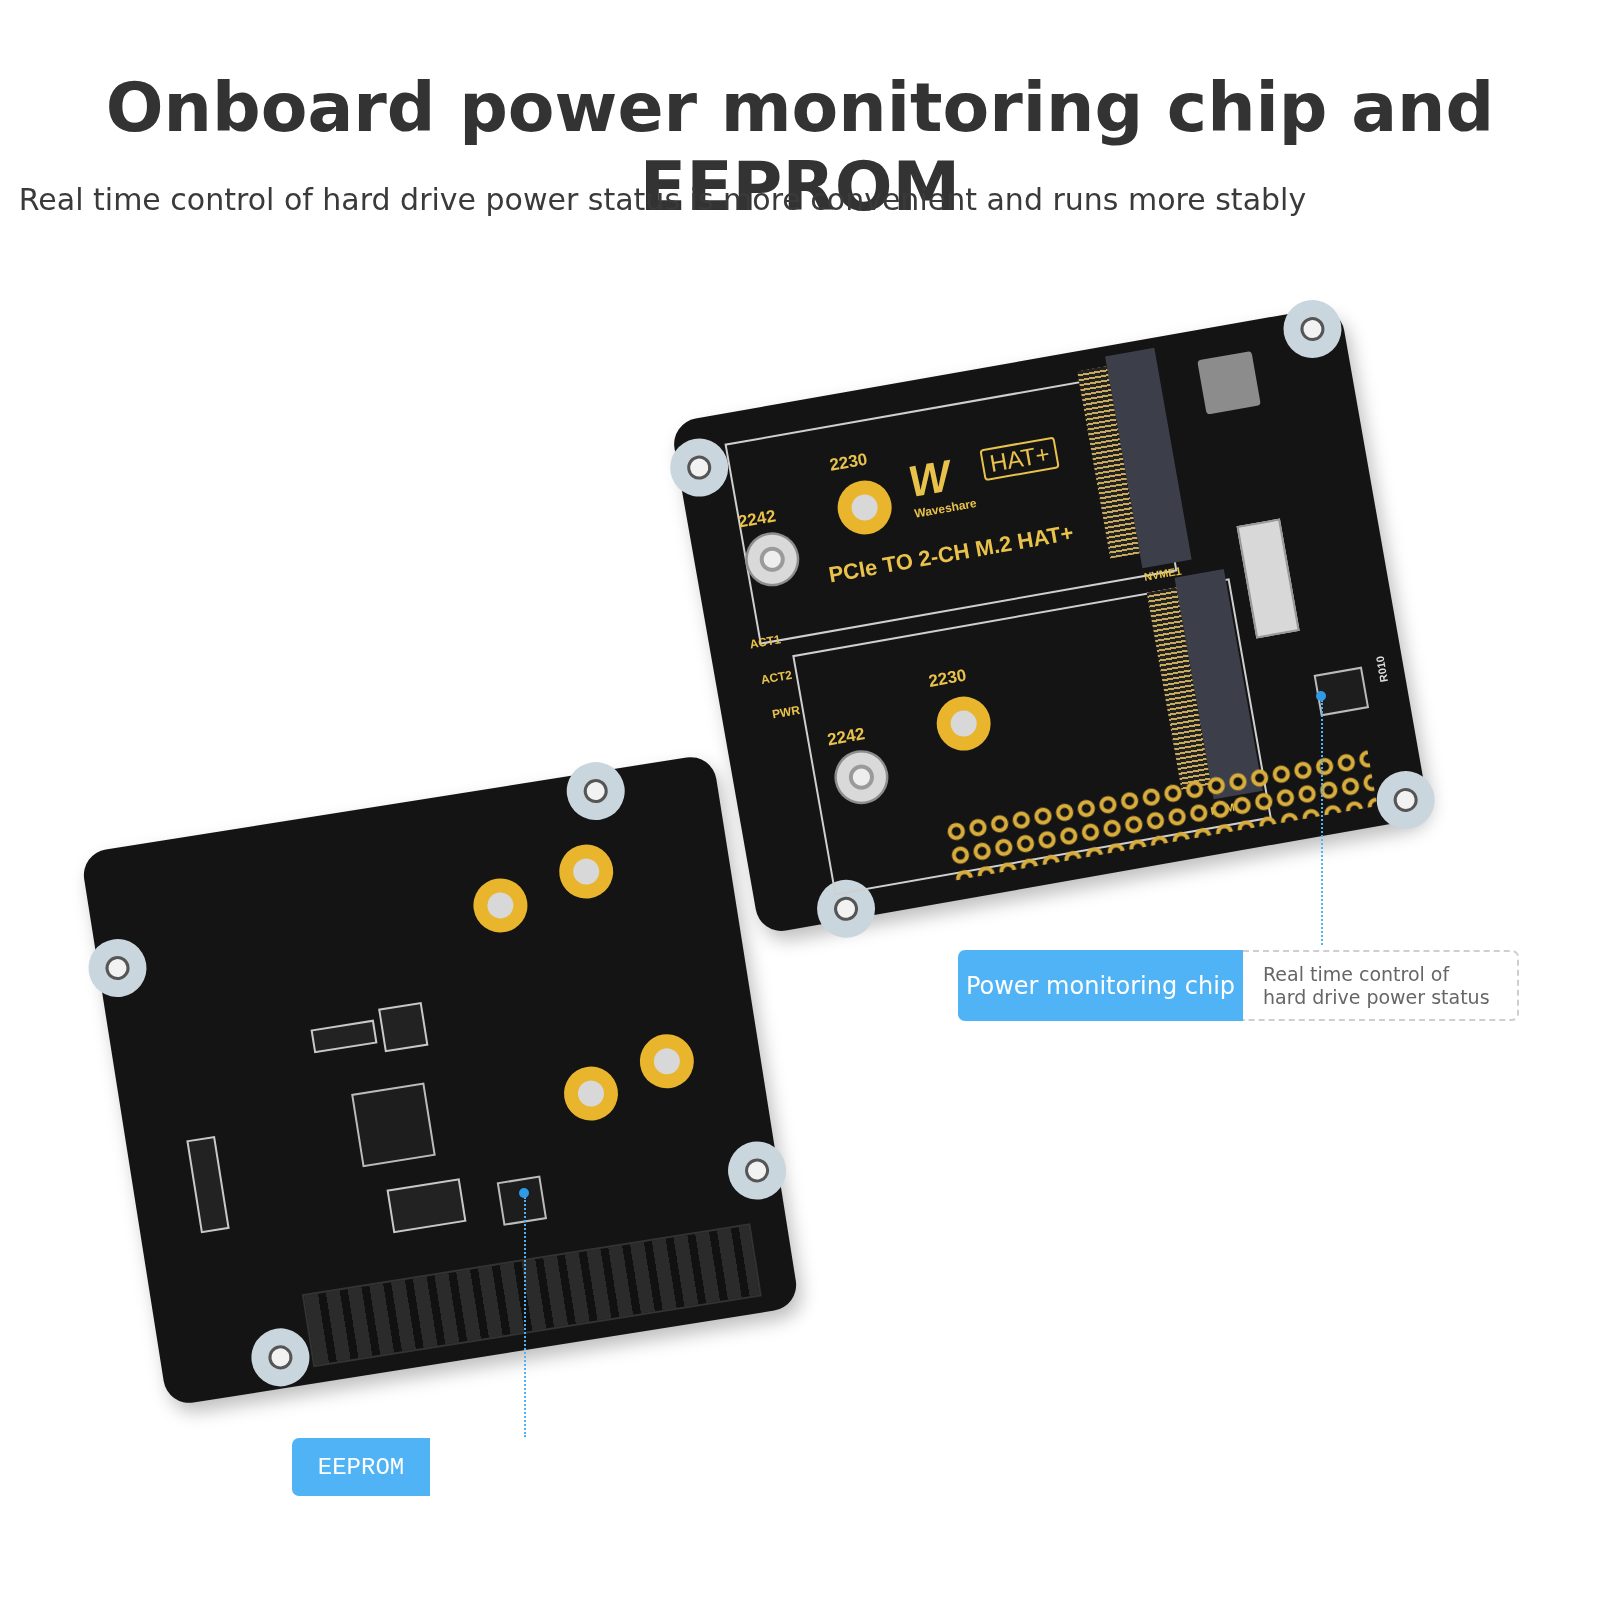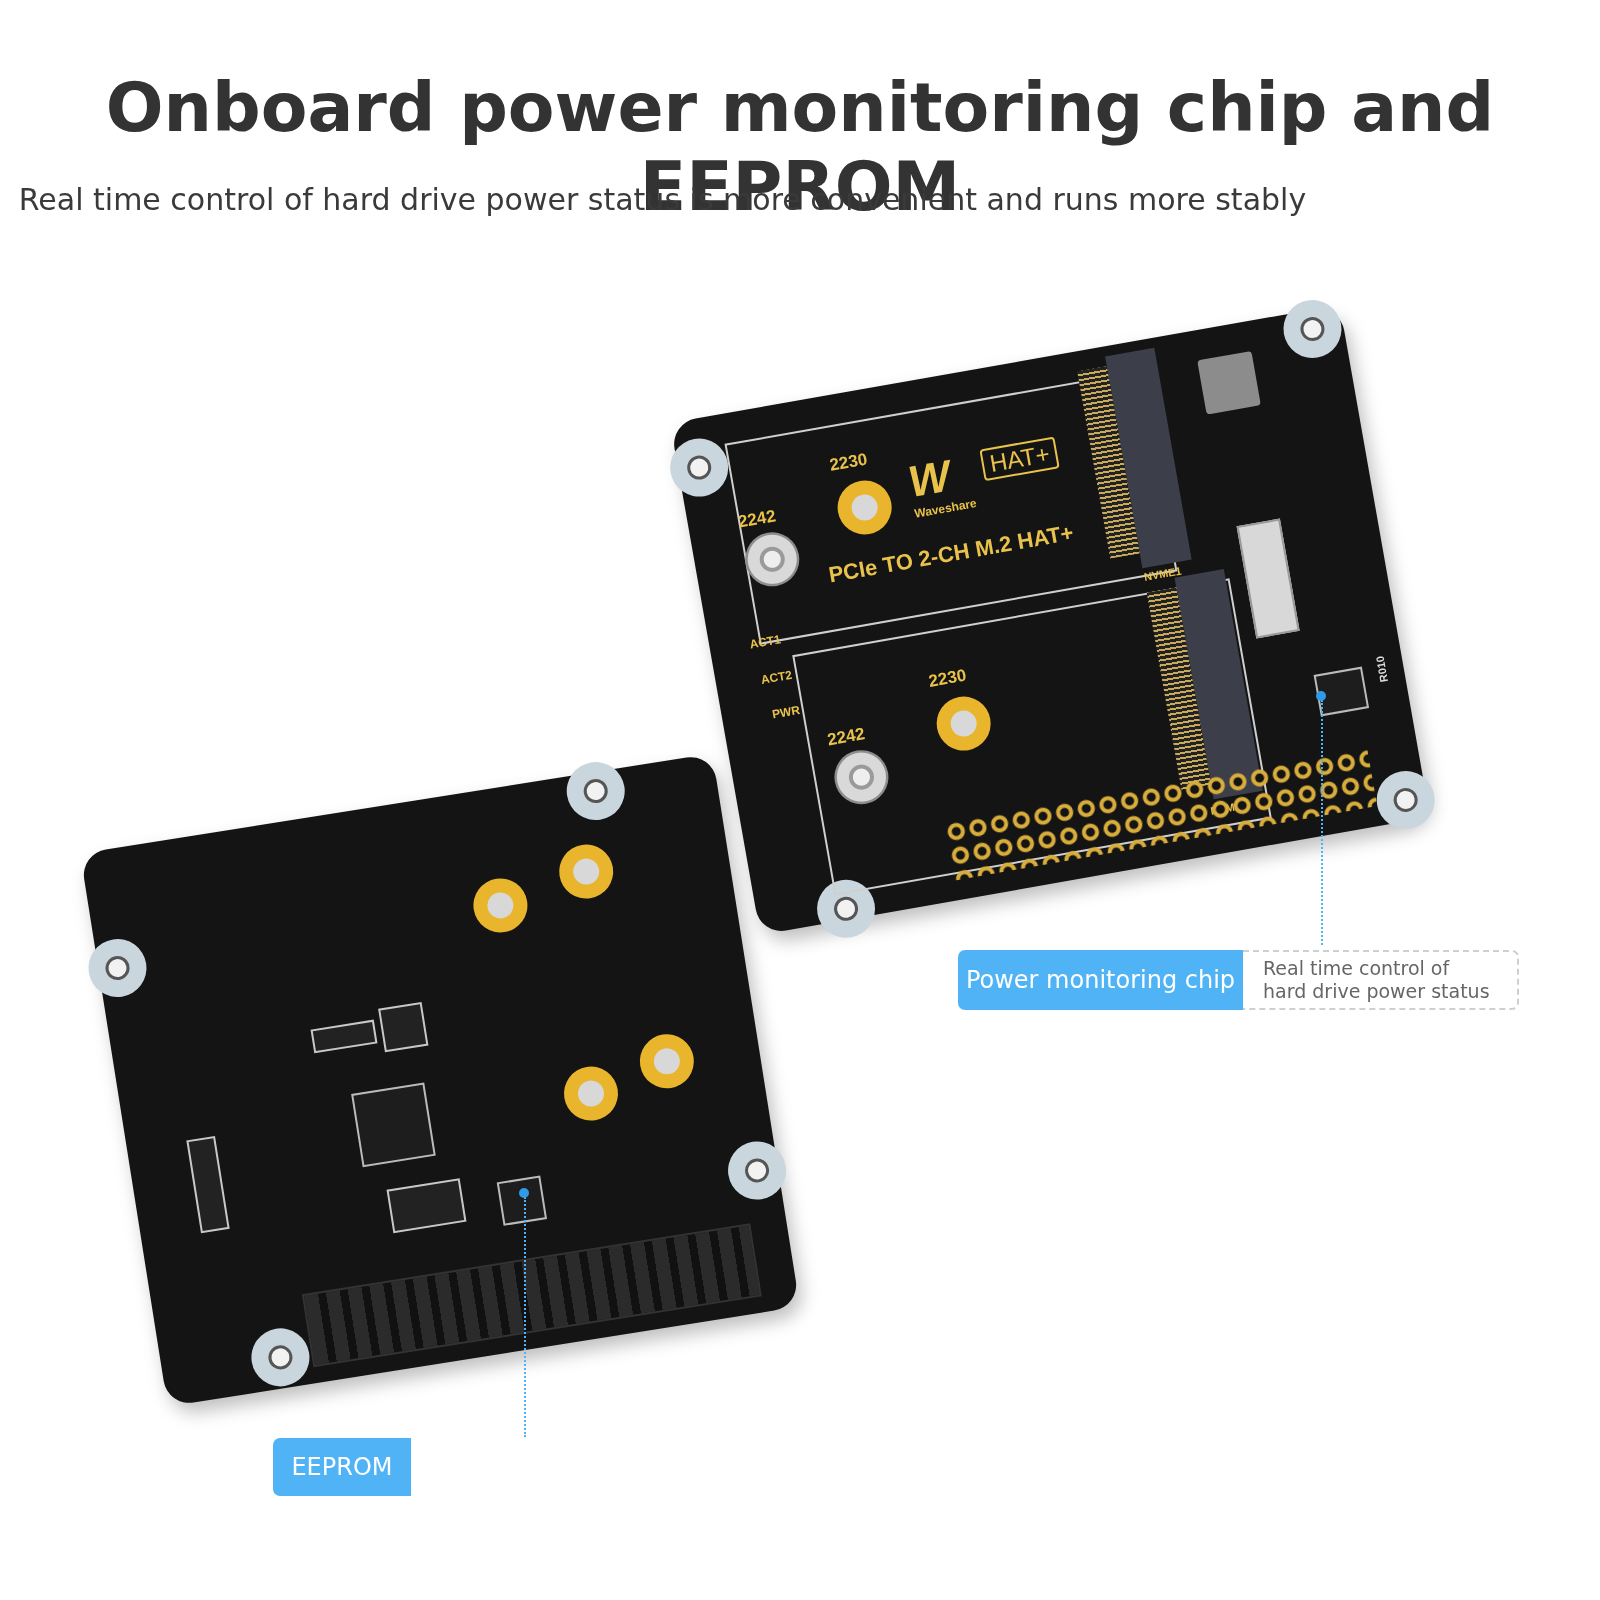--- a/index.html
+++ b/index.html
@@ -90,20 +90,20 @@
   <div class="silk" style="left:645px; top:360px; font-size:11px; color:#ddd; transform:rotate(-90deg);">R010</div>
 
   <div style="position:absolute; left:200px; top:440px; width:430px; height:60px; background-image: radial-gradient(circle, #141414 0 4px, #d9ad3b 5px 8px, transparent 9px); background-size: 22px 24px;"></div>
 </div>
 
 <div class="leader" style="left:1321px; top:700px; height:245px;"></div>
 <div class="leader-dot" style="left:1316px; top:691px;"></div>
 <div class="leader" style="left:524px; top:1197px; height:240px;"></div>
 <div class="leader-dot" style="left:519px; top:1188px;"></div>
 
-<div class="callout" style="left:958px; top:950px; height:60px;">
+<div class="callout" style="left:958px; top:950px; height:71px;">
   <div class="callout-tag" style="width:285px; font-size:24px;">Power monitoring chip</div>
   <div class="callout-desc" style="width:276px; font-size:19px; line-height:23px; padding:0 20px;">Real time control of hard drive power status</div>
 </div>
 
-<div class="callout" style="left:273px; top:1438px; height:58px;">
+<div class="callout" style="left:292px; top:1438px; height:58px;font-family:Liberation Mono, monospace;">
   <div class="callout-tag" style="width:138px; font-size:24px;">EEPROM</div>
 </div>
 
 </body></html>

